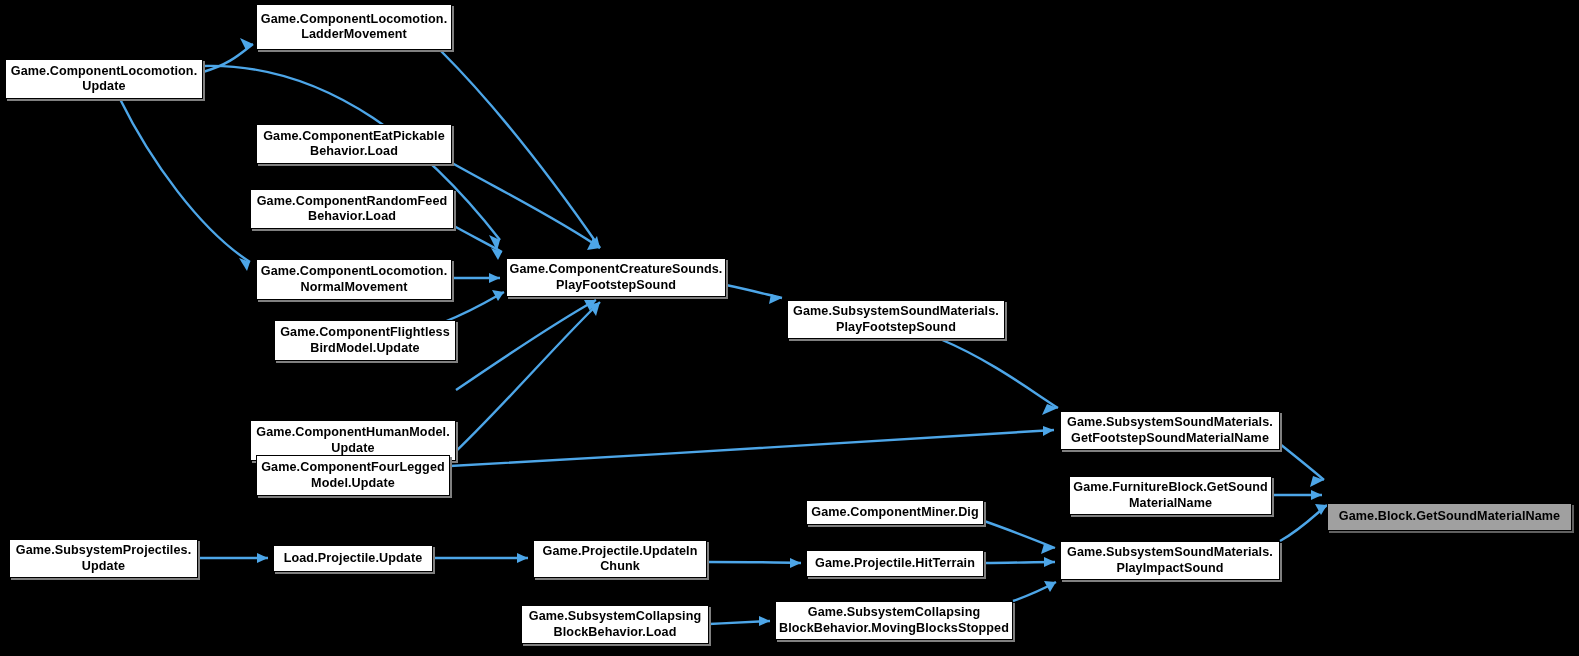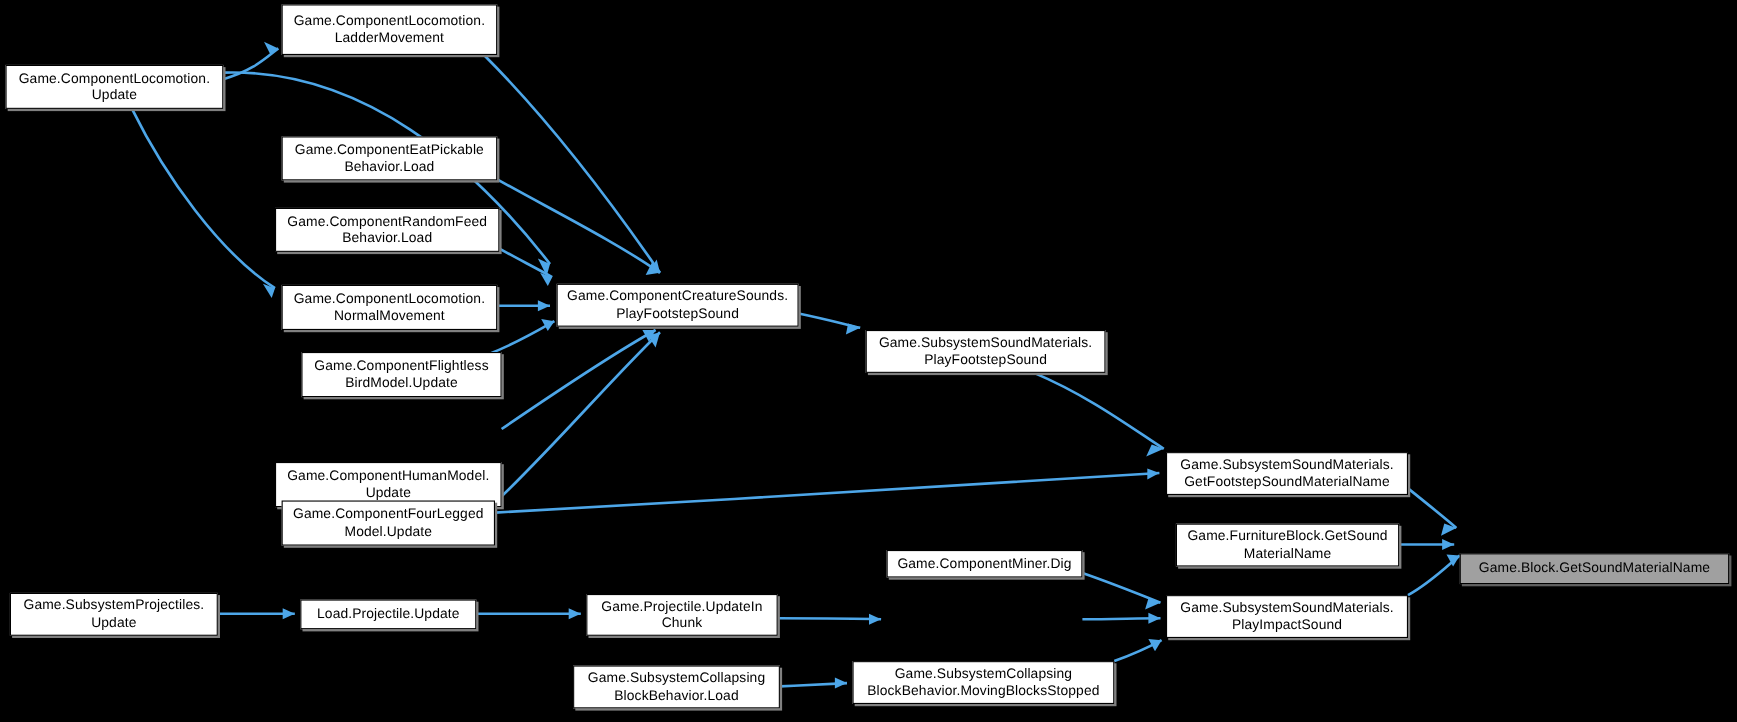--- a/index.html
+++ b/index.html
@@ -41,20 +41,21 @@
     white-space: pre-line;
   }
   .node.highlight {
     background: #a0a0a0;
     border: 1px solid #000000;
     box-shadow: 2px 2px 0 0 #606060;
   }
   .node-label {
     display: block;
     padding: 0 3px;
+    font-weight: bold;
   }
 </style>
 </head>
 <body>
 
 <div id="canvas" style="background: rgb(0, 0, 0);">
   <svg id="edges" viewBox="0 0 1579 656">
       <path d="M203,72 C230,64 240,54 253,44" fill="none" stroke="#4da6e8" stroke-width="2.4"></path>
       <polygon points="253,44 240,38 246,50" fill="#4da6e8"></polygon>
       <path d="M203,66 C330,62 430,150 500,240" fill="none" stroke="#4da6e8" stroke-width="2.4"></path>
@@ -121,20 +122,21 @@
     <div class="node" style="left: 506px; top: 258px; width: 220px; height: 39px;"><span class="node-label">Game.ComponentCreatureSounds.
 PlayFootstepSound</span></div>
     <div class="node" style="left: 787px; top: 300px; width: 218px; height: 39px;"><span class="node-label">Game.SubsystemSoundMaterials.
 PlayFootstepSound</span></div>
     <div class="node" style="left: 1060px; top: 411px; width: 220px; height: 39px;"><span class="node-label">Game.SubsystemSoundMaterials.
 GetFootstepSoundMaterialName</span></div>
     <div class="node" style="left: 1069px; top: 476px; width: 203px; height: 39px;"><span class="node-label">Game.FurnitureBlock.GetSound
 MaterialName</span></div>
     <div class="node highlight" style="left: 1327px; top: 484px; width: 245px; height: 28px; margin-top: 19px;"><span class="node-label">Game.Block.GetSoundMaterialName</span></div>
     <div class="node" style="left: 806px; top: 500px; width: 178px; height: 25px;"><span class="node-label">Game.ComponentMiner.Dig</span></div>
+    <div class="node" style="left: 806px; top: 550px; width: 178px; height: 27px;"><span class="node-label">Game.Projectile.HitTerrain</span></div>
     <div class="node" style="left: 1060px; top: 541px; width: 220px; height: 39px;"><span class="node-label">Game.SubsystemSoundMaterials.
 PlayImpactSound</span></div>
     <div class="node" style="left: 9px; top: 539px; width: 189px; height: 39px;"><span class="node-label">Game.SubsystemProjectiles.
 Update</span></div>
     <div class="node" style="left: 273px; top: 545px; width: 160px; height: 27px;"><span class="node-label">Load.Projectile.Update</span></div>
     <div class="node" style="left: 533px; top: 540px; width: 174px; height: 38px;"><span class="node-label">Game.Projectile.UpdateIn
 Chunk</span></div>
     <div class="node" style="left: 521px; top: 605px; width: 188px; height: 39px;"><span class="node-label">Game.SubsystemCollapsing
 BlockBehavior.Load</span></div>
     <div class="node" style="left: 775px; top: 601px; width: 238px; height: 39px;"><span class="node-label">Game.SubsystemCollapsing

